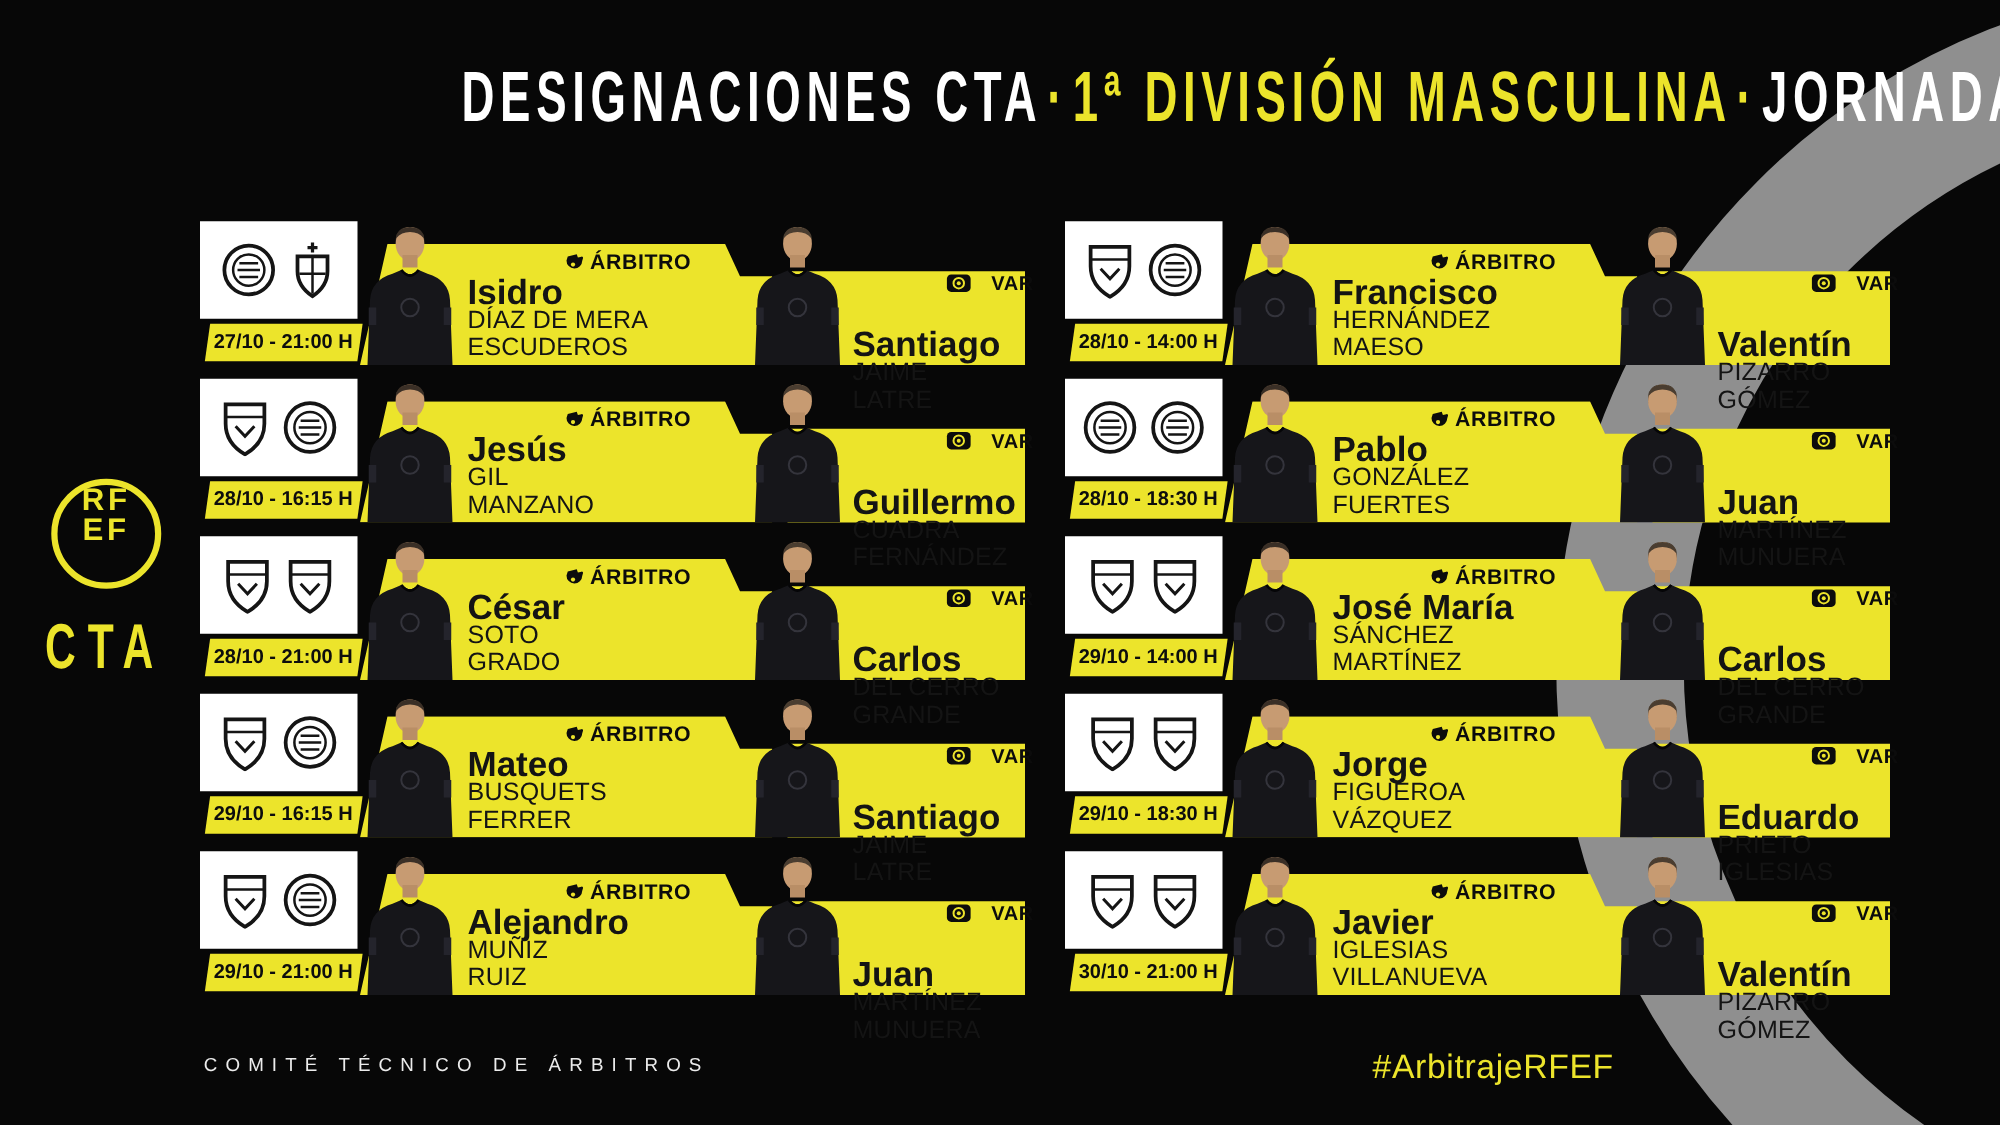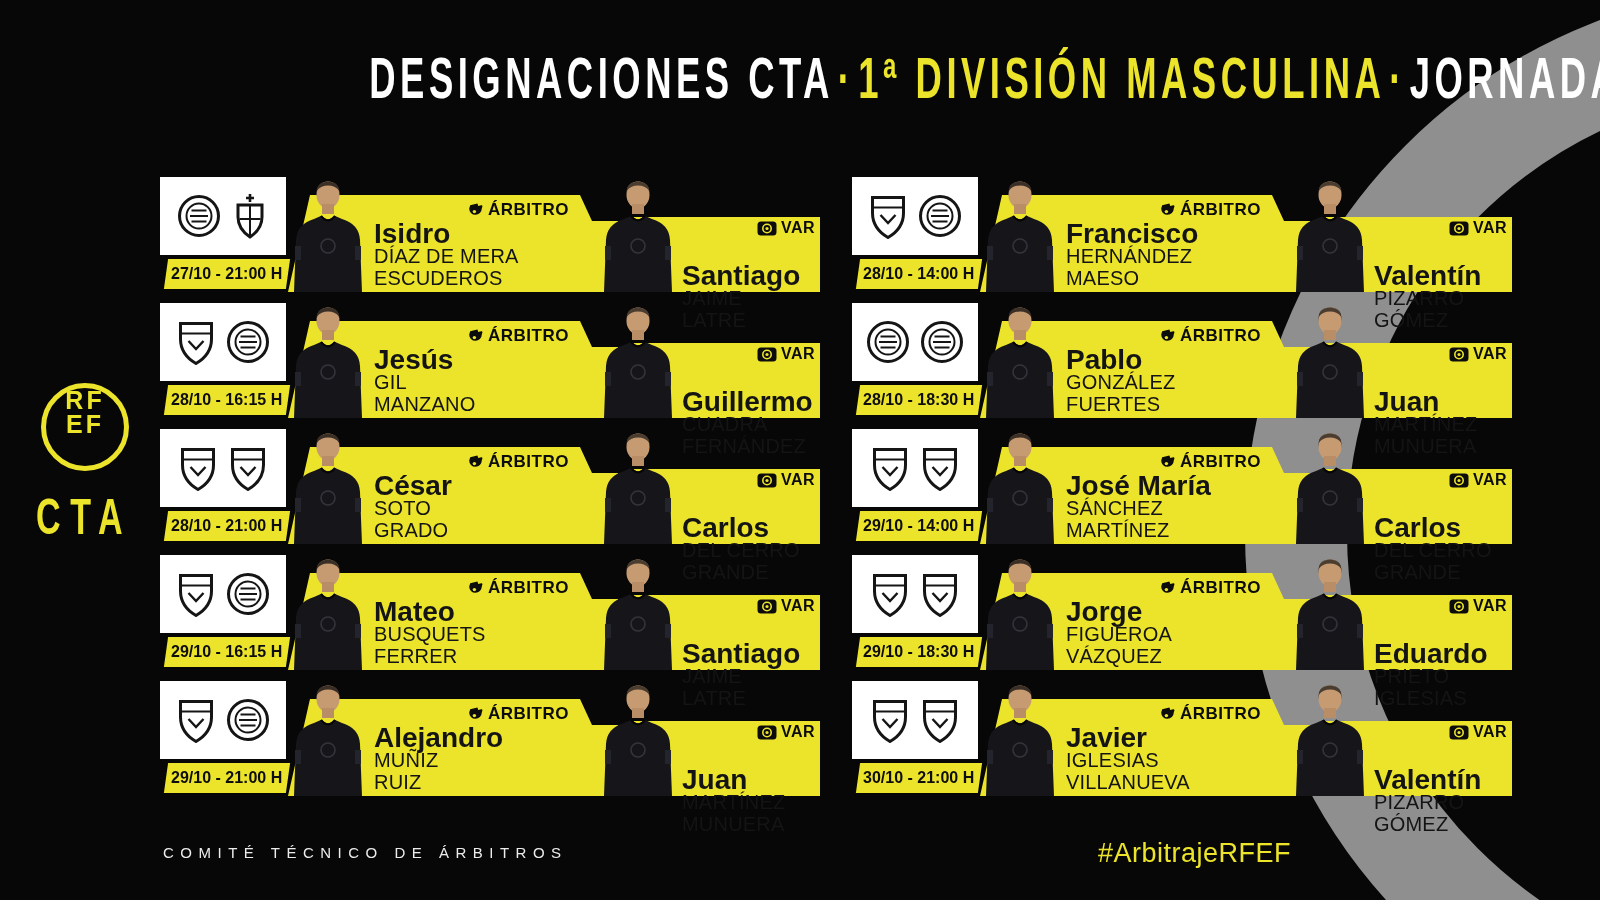--- a/index.html
+++ b/index.html
@@ -46,23 +46,23 @@
   }
   .date-strip span { transform:skewX(8deg); font-size:16px; font-weight:700; color:#0d0d0d; }
 
   .band { position:absolute; background:var(--yellow); }
   .arbitro-box {
     left:128px; top:18px; width:330px; height:97px;
     clip-path:polygon(22px 0, 292px 0, 304px 26px, 330px 26px, 330px 100%, 0 100%);
   }
   .var-box { left:470px; top:40px; width:190px; height:75px; }
 
-  .arb-label { position:absolute; left:305px; top:21px; height:23px; display:flex; align-items:center; gap:5px; z-index:4;text-align:center; }
+  .arb-label { position:absolute; left:289px; top:21px; height:23px; display:flex; align-items:center; gap:5px; z-index:4;text-align:center; }
   .arb-label span { font-size:17px; font-weight:700; color:#0c0c0c; letter-spacing:.5px; }
-  .var-label { position:absolute; left:597px; top:42px; height:18px; display:flex; align-items:center; gap:4px; z-index:4; }
+  .var-label { position:absolute; left:597px; top:42px; height:18px; display:flex; align-items:flex-start; gap:16px; z-index:4; }
   .var-label span { font-size:16px; font-weight:700; color:#0c0c0c; letter-spacing:.5px; }
 
   .photo { position:absolute; top:1px; width:80px; height:114px; z-index:3; }
   .photo-arb { left:128px; }
   .photo-var { left:438px; }
   .photo svg { display:block; }
 
   .name { position:absolute; top:46px; z-index:4; color:#141414; }
   .name-arb { left:214px; width:246px; }
   .name-var { left:522px; width:142px;margin-top:42px; }

